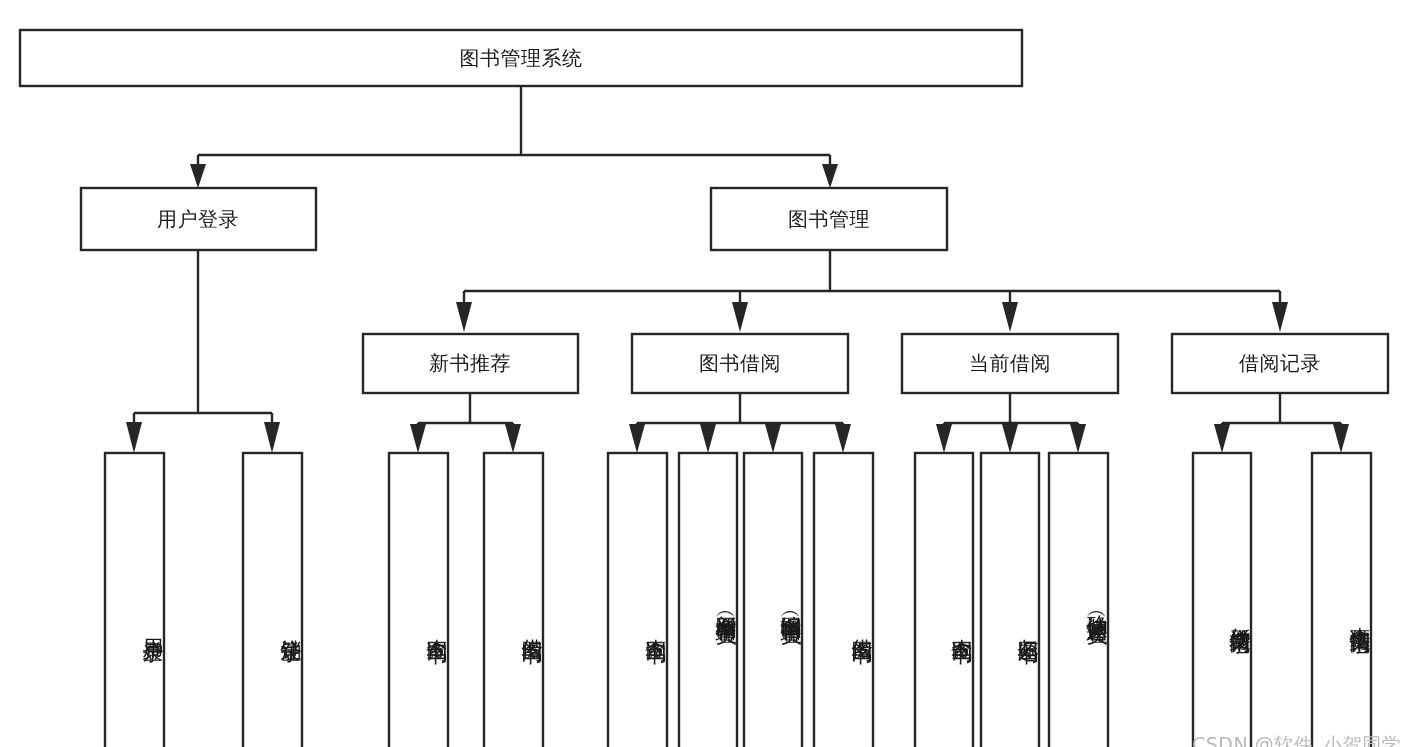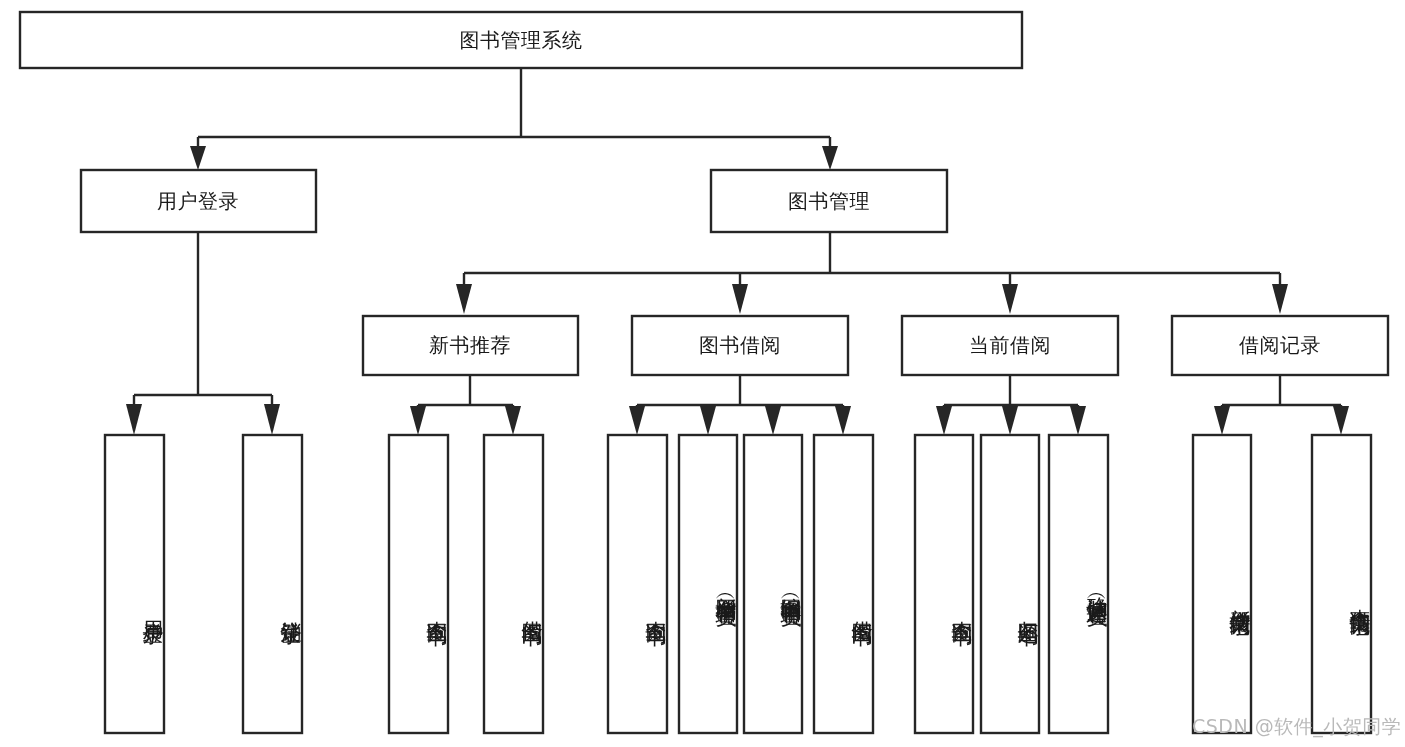--- a/index.html
+++ b/index.html
@@ -12,20 +12,21 @@
     width: 1405px;
     height: 747px;
     overflow: hidden;
     font-family: "DejaVu Sans", "Liberation Sans", sans-serif;
   }
   #diagram-root {
     position: relative;
     width: 1405px;
     height: 570px;
     background: #ffffff;
+    margin-top: 18px;
   }
   svg.diagram-canvas {
     position: absolute;
     left: 0;
     top: 0;
     width: 1405px;
     height: 747px;
     display: block;
   }
   .node-rect {

